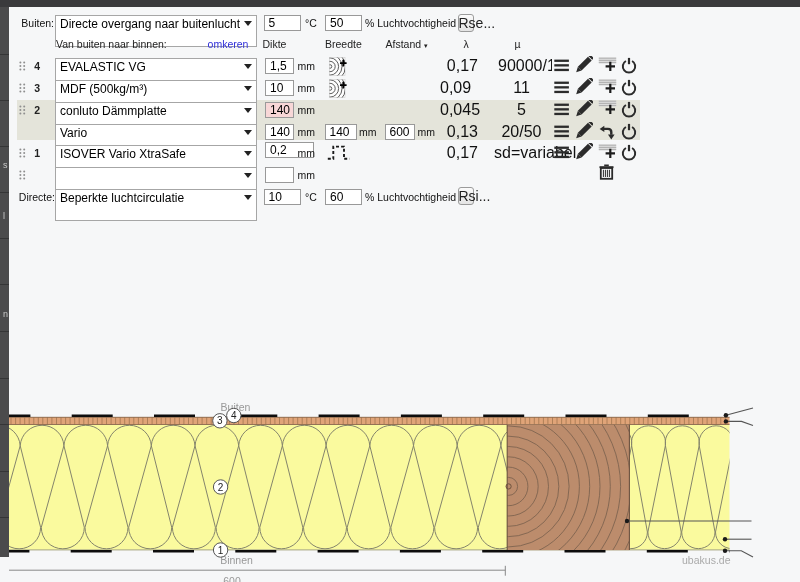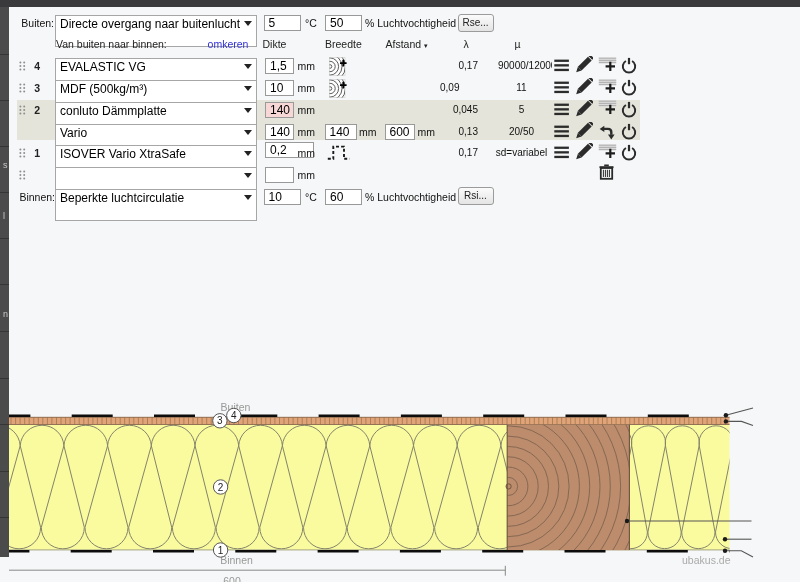--- a/index.html
+++ b/index.html
@@ -8,22 +8,22 @@
 .sb{position:absolute;left:0;width:9px;border-top:1px solid #353536}
 .sbt{position:absolute;color:#c8c8c8;font-size:9px;left:3px}
 .sel{position:absolute;height:32px;background:#fff;border:1px solid #a6a6a6;font-size:12px;color:#000;line-height:14px}
 .sel .st{position:absolute;left:4px;top:1px;white-space:nowrap}
 .sel .ar{position:absolute;right:4.5px;top:5px;width:0;height:0;border-left:4px solid transparent;border-right:4px solid transparent;border-top:5.5px solid #222;font-size:0}
 .inp{position:absolute;height:16px;background:#fff;border:1px solid #999;font-size:12px;color:#000;line-height:14px;padding-left:4px;white-space:nowrap}
 .inp.pink{background:#f8d7d7;border-color:#9a9a9a}
 .lab{position:absolute;font-size:10.5px;color:#111;line-height:16px;white-space:nowrap}
 .hdr{position:absolute;font-size:10.5px;color:#222;line-height:12px;white-space:nowrap}
 .num{position:absolute;font-size:10.5px;font-weight:bold;color:#222;line-height:16px;text-align:right}
-.val{position:absolute;font-size:10px;color:#111;line-height:16px;white-space:nowrap}
-.btn{position:absolute;width:36px;height:18px;background:linear-gradient(#fbfbfb,#e4e4e4);border:1px solid #9b9b9b;border-radius:3px;font-size:10px;color:#222;text-align:center;line-height:16px}
+.val{position:absolute;font-size:16px;color:#111;line-height:16px;white-space:nowrap}
+.btn{position:absolute;width:16px;height:18px;background:linear-gradient(#fbfbfb,#e4e4e4);border:1px solid #9b9b9b;border-radius:3px;font-size:14px;color:#222;line-height:16px}
 .band{position:absolute;left:17px;top:99.5px;width:623px;height:40.5px;background:#e4e4da}
 .icon{position:absolute}
 </style></head><body>
 <div class="topbar"></div>
 <div class="band"></div>
 <div class="sidebar">
 <div class="sb" style="top:47px"></div>
     <div class="sb" style="top:93px"></div>
 <div class="sb" style="top:139px"></div>
     <div class="sb" style="top:185px"></div>
@@ -326,21 +326,21 @@
     <span class="ar"></span>
   </div>
 <div class="inp" style="left:265px;top:167px;width:28.5px"></div>
 <div class="lab" style="left:297.5px;top:167px;">mm</div>
 <svg class="icon" style="left:599.3px;top:164.4px" width="17" height="16">
     <rect x="1.8" y="4" width="11.4" height="10.8" fill="none" stroke="#2b2b2b" stroke-width="1.8"></rect>
     <path d="M4.4,5.8 V13 M6.4,5.8 V13 M8.4,5.8 V13 M10.4,5.8 V13" stroke="#2b2b2b" stroke-width="1" fill="none"></path>
     <rect x="0.5" y="2.2" width="14" height="1.9" fill="#2b2b2b"></rect>
     <rect x="5.2" y="0.5" width="4.6" height="1.7" fill="#2b2b2b"></rect>
   </svg>
-<div class="lab" style="left:12px;top:188.8px;width:43px;text-align:right;">Binnen:</div>
+<div class="lab" style="left:12px;top:188.8px;width:43px;text-align:right;">Directe:</div>
 <div class="sel" style="left:55px;top:188.8px;width:202px">
     <span class="st">Beperkte luchtcirculatie</span>
     <span class="ar"></span>
   </div>
 <div class="inp" style="left:263.5px;top:188.8px;width:37.5px">10</div>
 <div class="lab" style="left:305px;top:188.8px;">°C</div>
 <div class="inp" style="left:325px;top:188.8px;width:37px">60</div>
 <div class="lab" style="left:365px;top:188.8px;">% Luchtvochtigheid</div>
 <div class="btn" style="left:457.5px;top:187.3px">Rsi...</div>
 <svg style="position:absolute;left:0;top:395px" width="800" height="187" viewBox="0 395 800 187">

